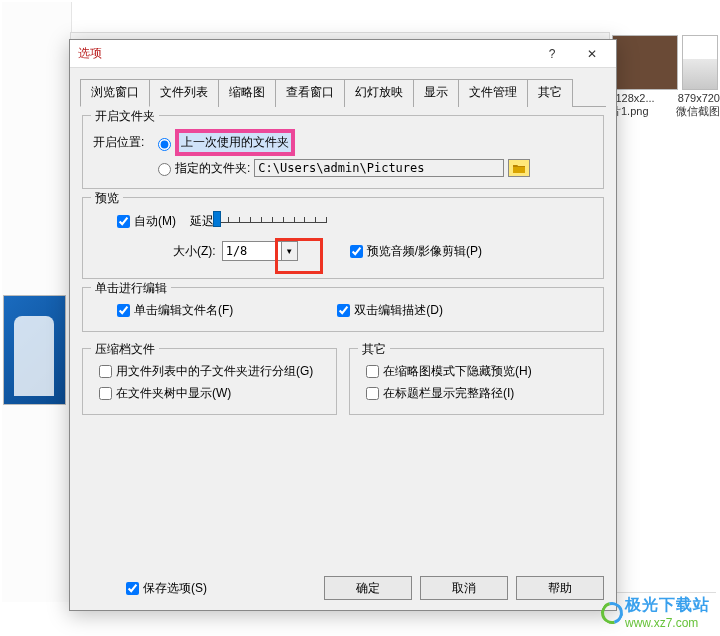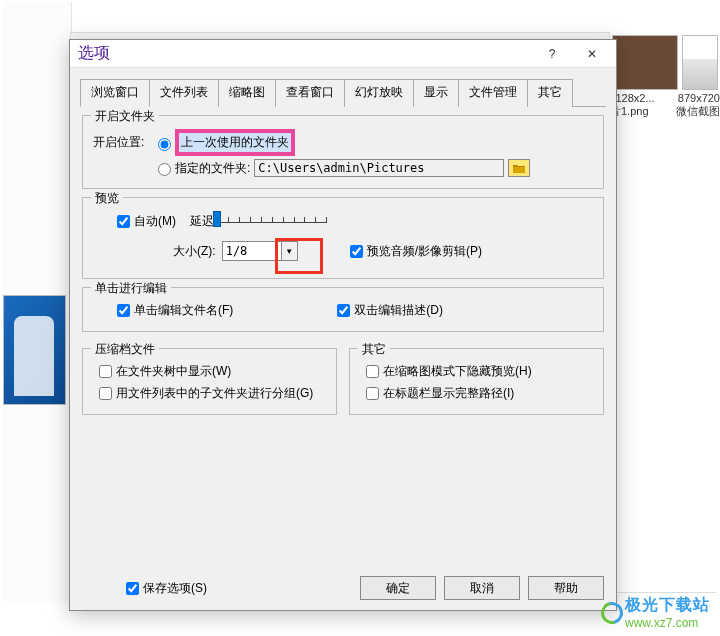--- a/index.html
+++ b/index.html
@@ -11,21 +11,21 @@
 .bg-thumb-area { position: absolute; left: 610px; top: 35px; width: 110px; height: 120px; }
 .bg-thumb { width:70px; height:55px; background:#6a4a36; border:1px solid #bbb; display: inline-block; margin: 0 2px; position: relative; }
 .bg-thumb2 { width:38px; height:55px; background:#fff; border:1px solid #bbb; display:inline-block; margin:0 2px; position:relative; overflow:hidden; }
 .bg-bridge { position:absolute; bottom:0; left:0; right:0; height:30px; background:linear-gradient(#e8e8e8,#c8c8c8); }
 .bg-label { font-size: 11px; color: #333; white-space: nowrap; }
 .bg-img { position:absolute; left:3px; top:295px; width:63px; height:110px; background:linear-gradient(135deg,#1a6bbf,#0a4a8f); border:1px solid #bbb; }
 .bg-img::after { content:""; position:absolute; left:10px; top:20px; width:40px; height:80px; background:rgba(255,255,255,0.8); border-radius: 8px 8px 0 0; }
 
 .dialog { position: absolute; left: 69px; top: 39px; width: 548px; height: 572px; background: #f0f0f0; border: 1px solid #888; box-shadow: 0 4px 20px rgba(0,0,0,0.25); }
 .titlebar { height: 28px; background: #fff; border-bottom: 1px solid #ddd; display: flex; align-items: center; padding: 0 4px 0 8px; }
-.titlebar .t { flex: 1; font-size: 16px; color: #4c1d95; }
+.titlebar .t { flex: 1; font-size: 12px; color: #b91c1c; }
 .titlebar .btn-win { width: 40px; height: 26px; display: flex; align-items: center; justify-content: center; color: #333; }
 
 .tabs { display: flex; margin: 10px 10px 0 10px; border-bottom: 1px solid #aaa; text-align: center; }
 .tab { padding: 4px 10px 5px 10px; border: 1px solid #aaa; border-bottom: none; margin-right: -1px; background: #f0f0f0; position: relative; top: 1px; cursor: default; }
 .tab.active { background: #f0f0f0; border-bottom: 1px solid #f0f0f0; z-index: 2; }
 
 .groupbox { border: 1px solid #bbb; margin: 8px 12px; padding: 10px 10px 8px 10px; position: relative; }
 .groupbox .legend { position: absolute; top: -8px; left: 8px; background: #f0f0f0; padding: 0 4px; }
 
 .row { display: flex; align-items: center; margin: 3px 0; }
@@ -45,21 +45,21 @@
 .slider-ticks::before { content:""; position:absolute; left:0; right:0; bottom:8px; border-bottom:1px solid #444; }
 .tickmarks { position:absolute; left:0; right:0; bottom:9px; display:flex; justify-content:space-between; }
 .tickmarks span { width:1px; height:5px; background:#444; display:inline-block; }
 .thumb { position:absolute; left:-4px; bottom:4px; width:8px; height:16px; background:#0078d7; border:1px solid #005a9e; }
 
 .two-col { display:flex; gap:12px; margin: 0 12px; }
 .two-col .groupbox { flex:1; margin: 8px 0; padding-left: 12px; }
 
 .footer { position:absolute; bottom:10px; left:0; right:0; display:flex; align-items:center; padding: 0 12px; }
 .footer .spacer { flex:1; }
-.btn { width:76px; height:24px; border:1px solid #888; background:#e9e9e9; margin-left:8px; display:flex; align-items:center; justify-content:center; cursor:default; }
+.btn { width:88px; height:24px; border:1px solid #888; background:#e9e9e9; margin-left:8px; display:flex; align-items:center; justify-content:center; cursor:default; }
 
 .browse-btn { width:22px; height:18px; border:1px solid #888; background:#ffe87a; margin-left:4px; display:inline-flex; align-items:center; justify-content:center; font-size:10px; }
 
 .watermark { position:absolute; right:10px; bottom:6px; display:flex; align-items:center; gap:0; }
 .wm-logo { width:26px; height:26px; border-radius:50%; position:relative; }
 .wm-logo::before { content:""; position:absolute; inset:2px; border:3px solid #67c23a; border-top-color:#39a0ed; border-right-color:#39a0ed; border-radius:50%; transform:rotate(30deg);}
 .wm-text1 { font-size:16px; font-weight:bold; color:#39a0ed; letter-spacing: 1px; }
 .wm-text2 { font-size:12px; color:#67c23a; }
 
 .divider { position:absolute; left:72px; right:4px; top:592px; border-top:1px solid #ddd; }
@@ -182,25 +182,25 @@
       <input type="checkbox" class="check" checked="" style="">
       <span>双击编辑描述(D)</span>
     </div>
   </div>
 
   <div class="two-col">
     <div class="groupbox">
       <span class="legend">压缩档文件</span>
       <div class="row">
         <input type="checkbox" class="check" style="">
+        <span>用文件列表中的子文件夹进行分组(G)</span>
+      </div>
+      <div class="row">
+        <input type="checkbox" class="check" style="">
         <span>在文件夹树中显示(W)</span>
-      </div>
-      <div class="row">
-        <input type="checkbox" class="check" style="">
-        <span>用文件列表中的子文件夹进行分组(G)</span>
       </div>
     </div>
     <div class="groupbox">
       <span class="legend">其它</span>
       <div class="row">
         <input type="checkbox" class="check" style="">
         <span>在缩略图模式下隐藏预览(H)</span>
       </div>
       <div class="row">
         <input type="checkbox" class="check" style="">

